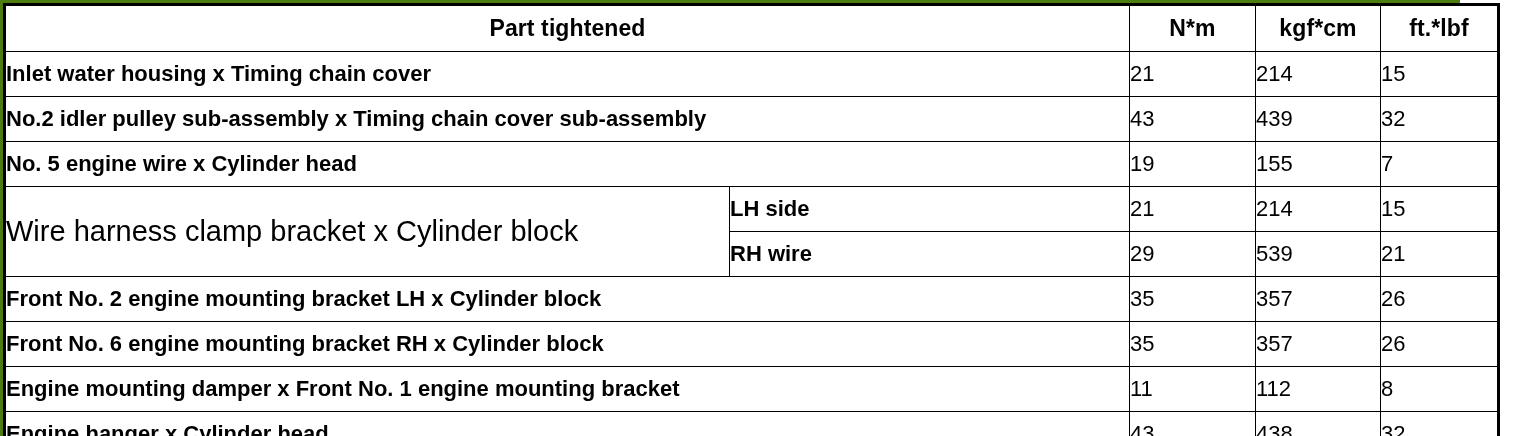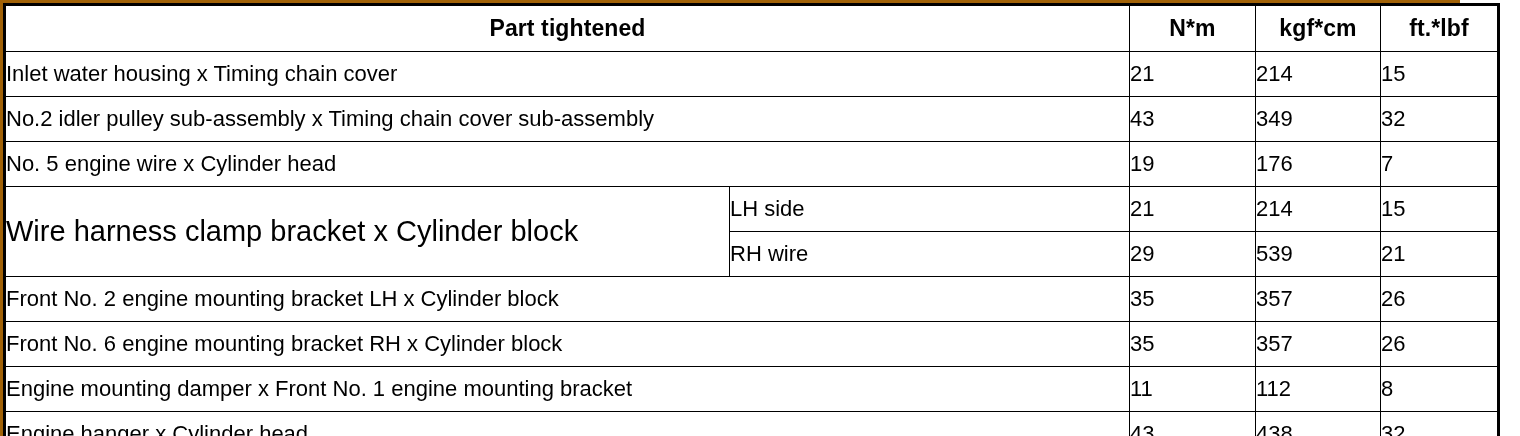--- a/index.html
+++ b/index.html
@@ -12,21 +12,21 @@
     height: 436px;
     font-family: "Liberation Sans", sans-serif;
     color: #000000;
     overflow: hidden;
   }
 
   .sheet {
     position: relative;
     width: 1460px;
     height: 436px;
-    background: #a16207;
+    background: #4d7c0f;
   }
 
   table.torque-table {
     position: absolute;
     left: 3px;
     top: 3px;
     width: 1497px;
     height: 430px;
     border-collapse: collapse;
     table-layout: fixed;
@@ -53,21 +53,21 @@
     text-align: center;
     font-size: 23px;
     font-weight: bold;
     letter-spacing: 0.1px;
     height: 45px;
     line-height: 1.1;
   }
 
   .cell-text {
     font-size: 22px;
-    font-weight: normal;
+    font-weight: bold;
     text-align: left;
     padding-left: 8px;
     line-height: 1.15;
     white-space: nowrap;
   }
 
   .cell-num {
     font-size: 22px;
     font-weight: normal;
     text-align: left;
@@ -114,28 +114,28 @@
       <tr class="row-std">
         <td class="cell-text" colspan="2">Inlet water housing x Timing chain cover</td>
         <td class="cell-num">21</td>
         <td class="cell-num">214</td>
         <td class="cell-num">15</td>
       </tr>
 
       <tr class="row-std">
         <td class="cell-text" colspan="2">No.2 idler pulley sub-assembly x Timing chain cover sub-assembly</td>
         <td class="cell-num">43</td>
-        <td class="cell-num">349</td>
+        <td class="cell-num">439</td>
         <td class="cell-num">32</td>
       </tr>
 
       <tr class="row-std">
         <td class="cell-text" colspan="2">No. 5 engine wire x Cylinder head</td>
         <td class="cell-num">19</td>
-        <td class="cell-num">176</td>
+        <td class="cell-num">155</td>
         <td class="cell-num">7</td>
       </tr>
 
       <tr class="row-sub">
         <td class="merged-label" rowspan="2">Wire harness clamp bracket x Cylinder block</td>
         <td class="cell-text">LH side</td>
         <td class="cell-num">21</td>
         <td class="cell-num">214</td>
         <td class="cell-num">15</td>
       </tr>

